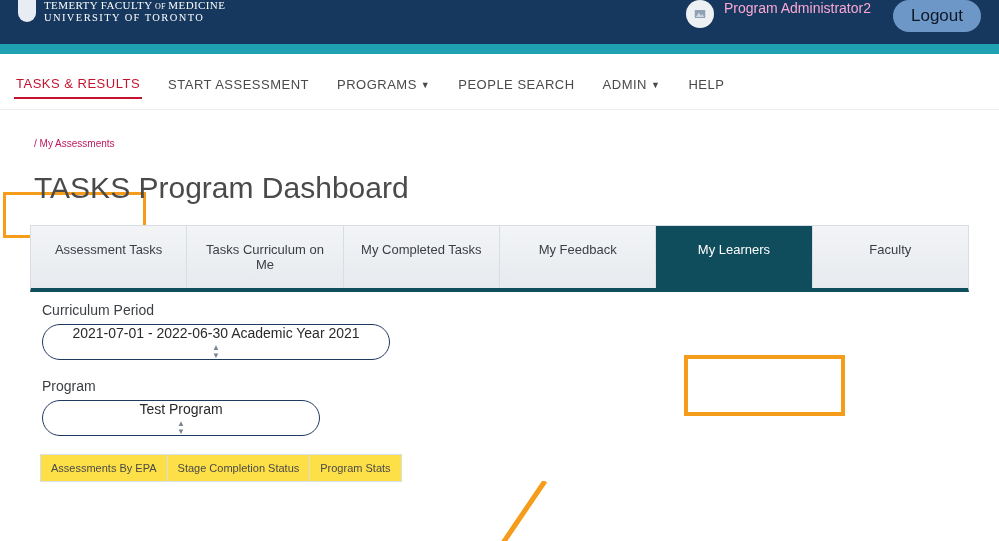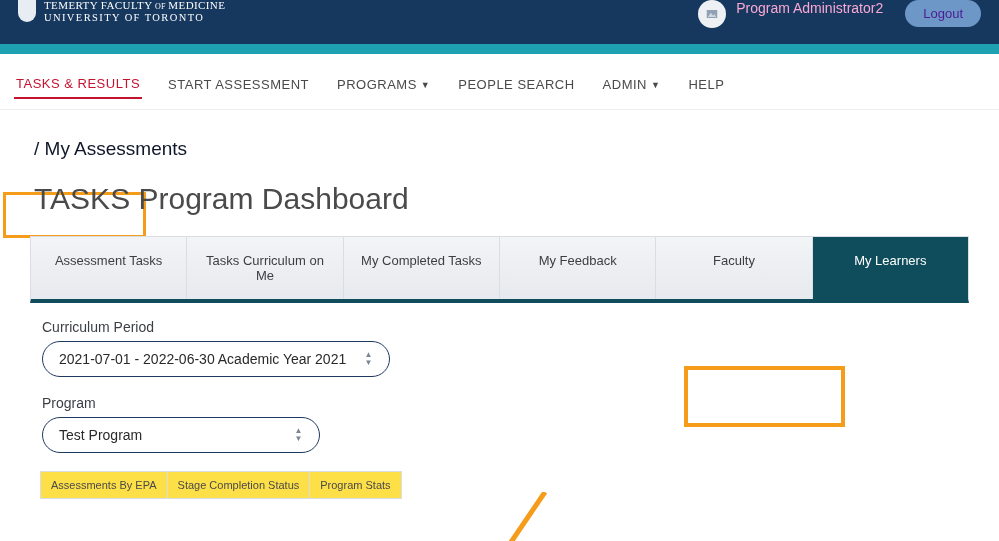--- a/index.html
+++ b/index.html
@@ -36,22 +36,22 @@
   .crest-text .l2 { letter-spacing: 1.4px; font-size: 10.5px;}
   .topbar .spacer { flex:1; }
   .avatar {
     width: 28px; height: 28px; border-radius: 50%;
     background: #eef1f4; display:flex; align-items:center; justify-content:center;
     color:#7b8a99; margin-right: 10px;
   }
   .avatar svg{width:14px;height:14px;}
   .username { color:#f9a8d4; font-size: 14px; margin-right: 22px;}
   .logout-btn{
-    background:#6d97c6; color:#4c1d95; border:none; border-radius: 16px;
-    padding: 6px 18px; font-size: 13px; cursor:pointer;
+    background:#6d97c6; color:#0f172a; border:none; border-radius: 16px;
+    padding: 6px 18px; font-size: 17px; cursor:pointer;
   }
   .tealbar{ height:10px; background:#1ea2b1; }
 
   
   .mainnav{
     display:flex; gap: 24px; align-items:center;
     padding: 16px 14px 10px 14px;
     border-bottom: 1px solid #eee;
     text-align: center;
   }
@@ -59,44 +59,44 @@
     font-size: 13px; letter-spacing:.5px; color:#4a4a4a;
     padding: 6px 2px; cursor:pointer; display:flex; align-items:center; gap:4px;
   }
   .mainnav .nav-item.active{ color:#c4122f; border-bottom:2px solid #c4122f;}
   .caret{ font-size:9px; color:#4a4a4a;}
   .highlight1{
     position:absolute; border:3px solid #f59c1a; left:3px; top:82px; width:143px; height:46px; pointer-events:none;
   }
 
   .content{ padding: 10px 30px 0 30px; position:relative; }
-  .breadcrumb{ font-size:19px; color:#0f172a; margin: 18px 0 22px 4px;}
+  .breadcrumb{ font-size:10px; color:#be185d; margin: 18px 0 22px 4px;}
   h1.page-title{ font-weight:300; font-size:30px; color:#4a4a4a; margin: 6px 0 20px 4px;}
 
   
   .tabs{ display:flex; border:1px solid #d8dee3; background:#e9ecef; border-bottom:4px solid #0f4c5c; }
   .tabs .tab{
     flex:1; text-align:center; padding:16px 8px; font-size:13px; color:#3b3f44;
     cursor:pointer; border-right:1px solid #d8dee3; background: linear-gradient(#f2f4f6,#e7eaee);
   }
   .tabs .tab:last-child{border-right:none;}
   .tabs .tab.active{ background:#0f4c5c; color:#fff;}
   .highlight2{
     position:absolute; border:4px solid #f59c1a; pointer-events:none;
     left:654px; top:130px; width:161px; height:61px;
   }
 
   
-  .filters{ margin-top:16px; padding-left:12px;}
+  .filters{ margin-top:10px; padding-left:12px;}
   .filters label{ font-size:14px; color:#3b3f44; display:block; margin-bottom:6px;}
   .pill{
     width: 348px; height:36px; padding: 0 16px;
     border:1px solid #1f3a5f; border-radius:18px;
     display:flex; align-items:center; justify-content:space-between;
-    font-size:14px; color:#2a2a2a; cursor:pointer; margin-bottom:18px;
+    font-size:14px; color:#2a2a2a; cursor:pointer; margin-bottom:18px;flex-direction:column;
   }
   .pill.small{ width: 278px;}
   .sort-icon{ width:9px; display:flex; flex-direction:column; gap:2px; align-items:center;}
   .sort-icon span{ font-size:8px; color:#7a8594; line-height:6px;}
 
   
   .subtabs{ display:flex; margin-top:4px; margin-left:10px;}
   .subtabs .stab{
     font-size:11px; color:#4a4a4a; padding:7px 10px;
     border:1px solid #d8dee3; background:#fde047; cursor:pointer; margin-right:-1px;
@@ -155,22 +155,22 @@
 <div class="content">
   <div class="breadcrumb">/ My Assessments</div>
   <h1 class="page-title">TASKS Program Dashboard</h1>
 
   <div style="position:relative;">
     <div class="tabs">
       <div class="tab">Assessment Tasks</div>
       <div class="tab">Tasks Curriculum on Me</div>
       <div class="tab">My Completed Tasks</div>
       <div class="tab">My Feedback</div>
+      <div class="tab active">My Learners</div>
       <div class="tab">Faculty</div>
-      <div class="tab active">My Learners</div>
     </div>
     <div class="highlight2"></div>
 
     <div class="filters">
       <label>Curriculum Period</label>
       <div class="pill">
         <span>2021-07-01 - 2022-06-30 Academic Year 2021</span>
         <span class="sort-icon">
             <span>▲</span>
             <span>▼</span>

